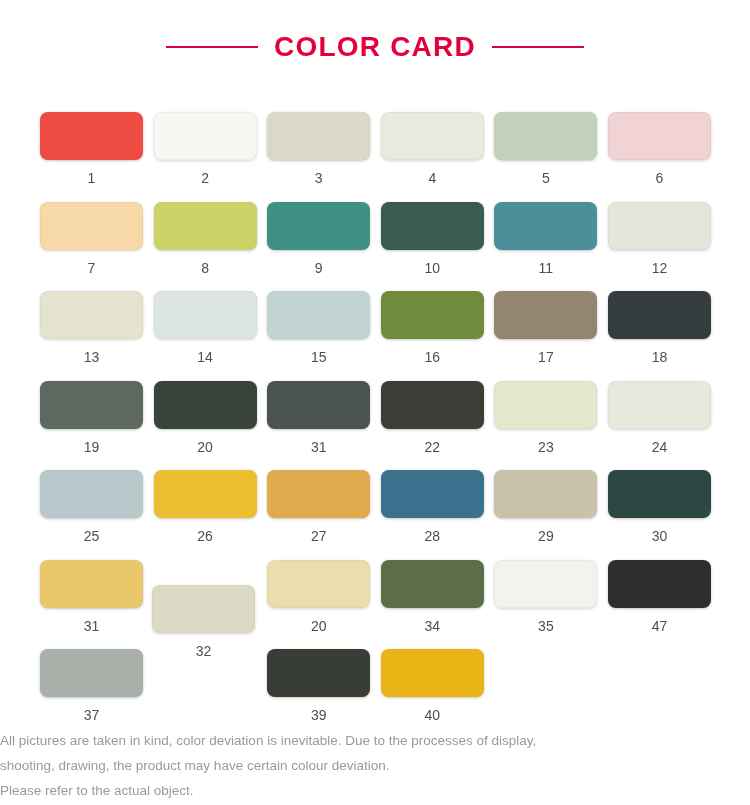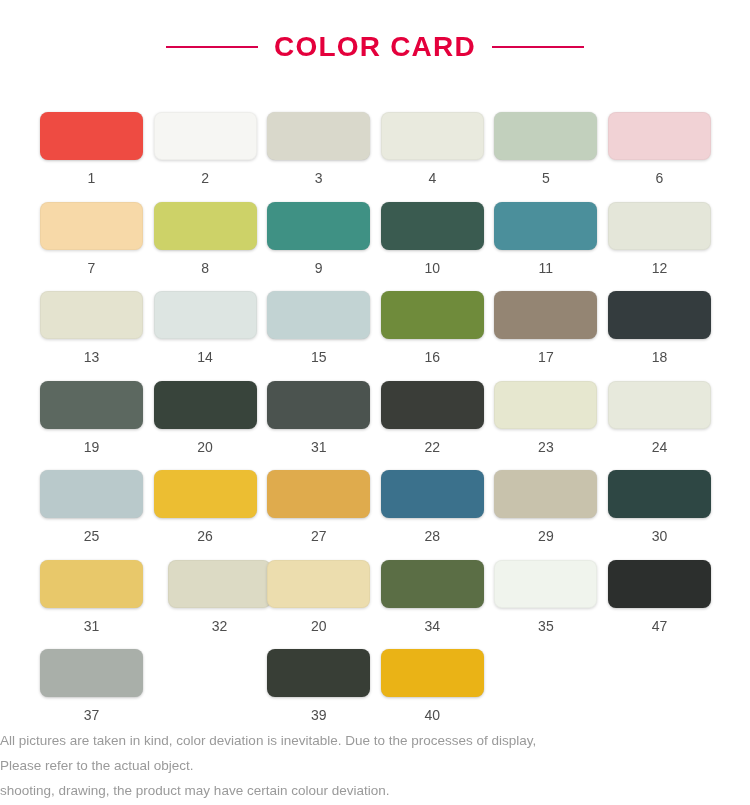--- a/index.html
+++ b/index.html
@@ -235,21 +235,21 @@
       <div class="cell" style="left: 568px;">
         <div class="chip" style="background: rgb(46, 71, 68);"></div>
         <div class="label">30</div>
       </div>
     </div>
     <div class="row">
       <div class="cell" style="left: 0px;">
         <div class="chip" style="background: rgb(232, 200, 106);"></div>
         <div class="label">31</div>
       </div>
-      <div class="cell" style="left: 128px;">
+      <div class="cell" style="left: 112px; margin-top: 25px;">
         <div class="chip light" style="background: rgb(220, 218, 196);"></div>
         <div class="label">32</div>
       </div>
       <div class="cell" style="left: 227.2px;">
         <div class="chip light" style="background: rgb(236, 221, 174);"></div>
         <div class="label">20</div>
       </div>
       <div class="cell" style="left: 340.8px;">
         <div class="chip" style="background: rgb(91, 110, 69);"></div>
         <div class="label">34</div>
@@ -274,15 +274,15 @@
       </div>
       <div class="cell" style="left: 340.8px;">
         <div class="chip" style="background: rgb(234, 179, 22);"></div>
         <div class="label">40</div>
       </div>
     </div>
   </div>
 
 <div class="footer">
   <p>All pictures are taken in kind, color deviation is inevitable. Due to the processes of display,</p>
+  <p>shooting, drawing, the product may have certain colour deviation.</p>
   <p>Please refer to the actual object.</p>
-  <p>shooting, drawing, the product may have certain colour deviation.</p>
 </div>
 
 </body></html>

